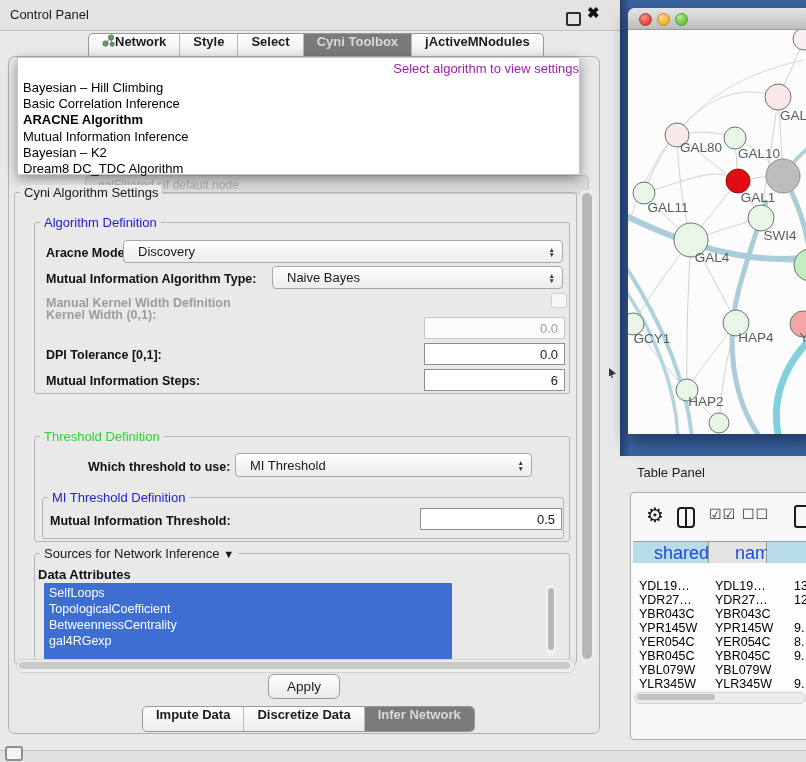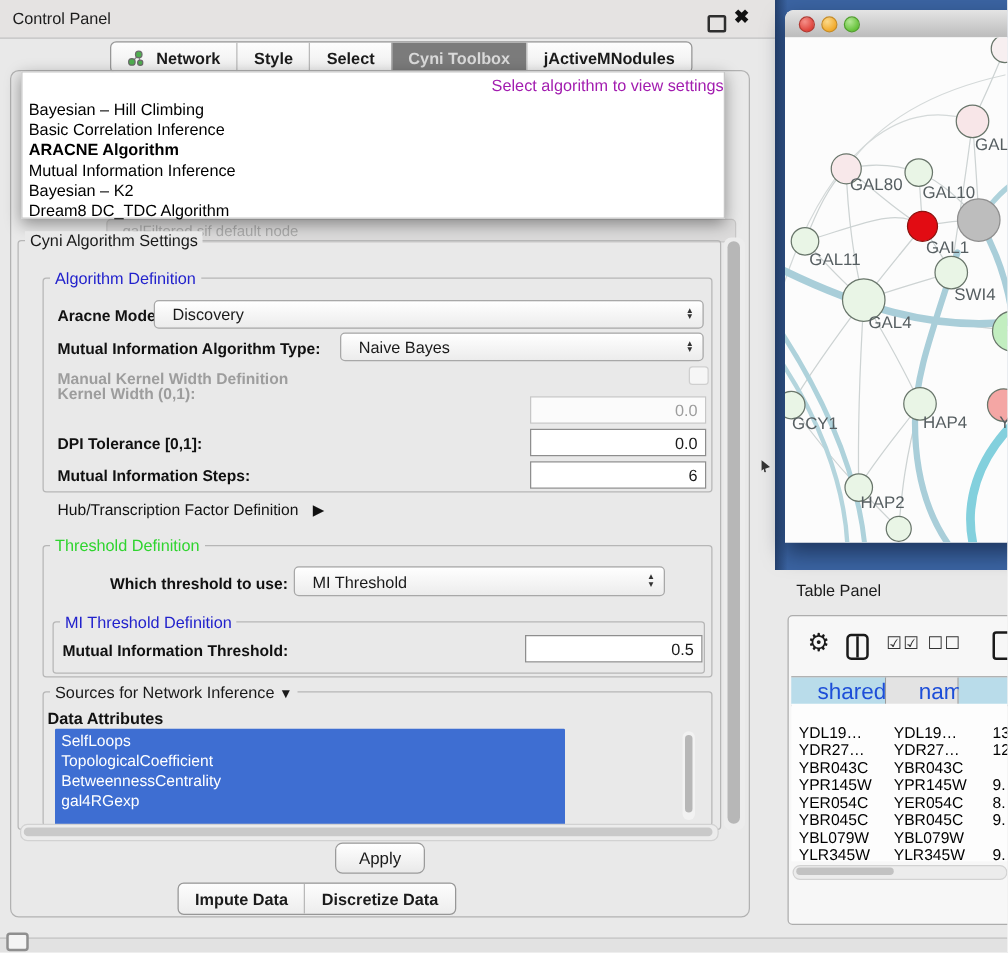--- a/index.html
+++ b/index.html
@@ -6,21 +6,21 @@
   #root{position:relative;width:806px;height:762px;overflow:hidden;background:#e9e9e9;
         font-family:"Liberation Sans",sans-serif;color:#1a1a1a;}
   .abs{position:absolute;}
   
   .titlebar{left:0;top:0;width:620px;height:30px;background:#e5e3e2;border-bottom:1px solid #c2c2c2;}
   .cp-title{left:10px;top:7px;font-size:13px;color:#1c1c1c;}
   .float-btn{left:566px;top:12px;width:11px;height:10px;border:2px solid #2e2e2e;border-radius:2px;}
   .close-btn{left:587px;top:4px;font-size:15px;font-weight:bold;color:#111;}
   .seg{display:flex;border:1px solid #979797;border-radius:5px;background:linear-gradient(#fdfdfd,#ededed);
        overflow:hidden;height:24px;font-size:13px;font-weight:bold;color:#1b1b1b;}
-  .seg .s{padding:0 13px;display:flex;align-items:center;gap:10px;border-left:1px solid #b9b9b9;white-space:nowrap;}
+  .seg .s{padding:0 13px;display:flex;align-items:flex-start;gap:0;border-left:1px solid #b9b9b9;white-space:nowrap;}
   .seg .s:first-child{border-left:none;}
   .seg .s.sel{background:#7b7b7b;color:#d9d9d9;}
   .content-frame{left:8px;top:56px;width:590px;height:676px;border:1px solid #b2b2b2;border-radius:7px;}
   .bg-combo{left:85px;top:175px;width:490px;height:17px;background:#d6d5d4;border:1px solid #b7b6b5;border-radius:4px;
             font-size:12px;color:#8a8a8a;opacity:.65;padding-left:12px;display:flex;align-items:center;}
   .focus-frag{left:552px;top:95px;width:25px;height:29px;background:linear-gradient(#5d8ae8,#3f6fd6);border-radius:6px;}
   .popup{left:17px;top:57px;width:561px;height:116px;background:#fff;border:1px solid #c6c6c6;
          box-shadow:0 4px 12px rgba(0,0,0,.4);}
   .popup-ph{height:19px;padding-top:3px;text-align:right;font-size:13px;color:#a21caf;}
   .popup-item{padding-left:5px;font-size:13px;line-height:16.2px;color:#000;white-space:nowrap;}
@@ -161,24 +161,20 @@
 
   <span class="abs lbl dis" style="left:46px;top:308px;">Kernel Width (0,1):</span>
   <div class="abs field dis" style="left:424px;top:317px;width:141px;height:22px;">0.0</div>
 
   <span class="abs lbl" style="left:46px;top:348px;">DPI Tolerance [0,1]:</span>
   <div class="abs field" style="left:424px;top:343px;width:141px;height:22px;">0.0</div>
 
   <span class="abs lbl" style="left:46px;top:374px;">Mutual Information Steps:</span>
   <div class="abs field" style="left:424px;top:369px;width:141px;height:22px;">6</div>
 
-  <div class="abs" style="left:46px;top:401px;font-size:12.5px;color:#111;">
-    <span>Hub/Transcription Factor Definition</span>
-    <span style="margin-left:8px;font-size:12px;">▶</span>
-  </div>
 
   <div class="abs group" style="left:34px;top:436px;width:534px;height:104px;"></div>
   <span class="abs gtitle t-green" style="left:40px;top:429px;">Threshold Definition</span>
 
   <span class="abs lbl" style="left:88px;top:460px;">Which threshold to use:</span>
   <div class="abs combo" style="left:235px;top:453px;width:297px;height:24px;">
     <span>MI Threshold</span>
     <span class="arrows">
         <span>▲</span>
         <span>▼</span>
@@ -214,20 +210,23 @@
   </div>
 
   <div class="abs btn" style="left:268px;top:674px;width:70px;height:23px;">Apply</div>
 
   <div class="abs seg" style="left:142px;top:706px;">
     <div class="s">
         <span>Impute Data</span>
       </div>
     <div class="s">
         <span>Discretize Data</span>
+      </div>
+    <div class="s sel">
+        <span>Infer Network</span>
       </div>
   </div>
 
   <div class="abs desktop"></div>
   <div class="abs south-gray"></div>
 
   <div class="abs netwin">
     <div class="abs netwin-titlebar"></div>
     <div class="abs light red" style="left:11px;"></div>
     <div class="abs light yellow" style="left:29px;"></div>

